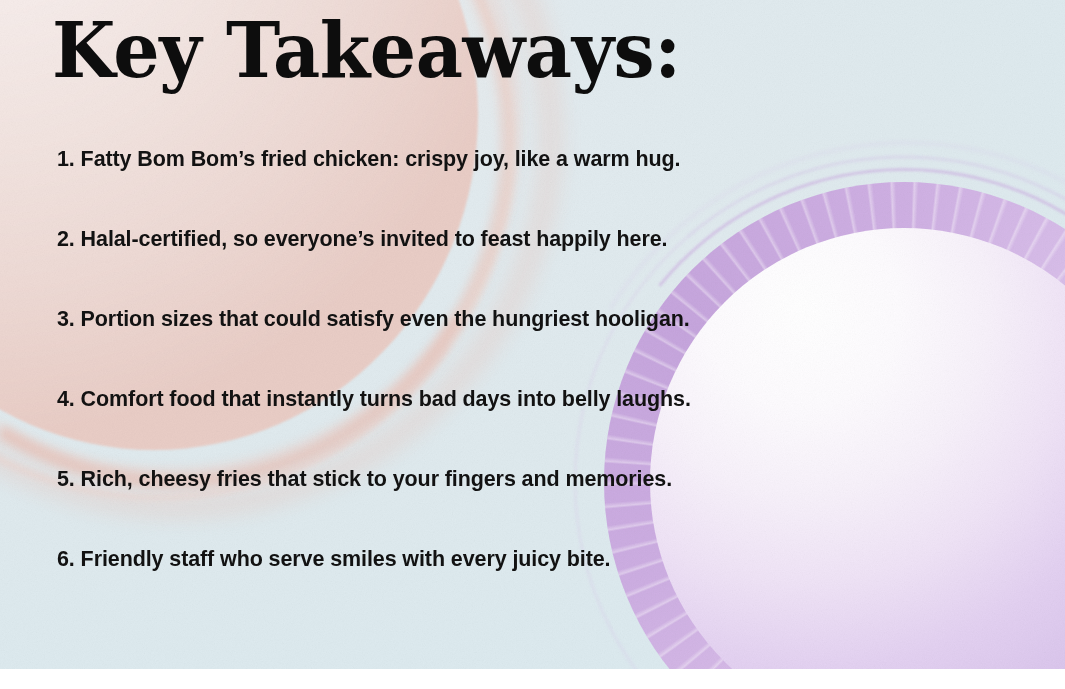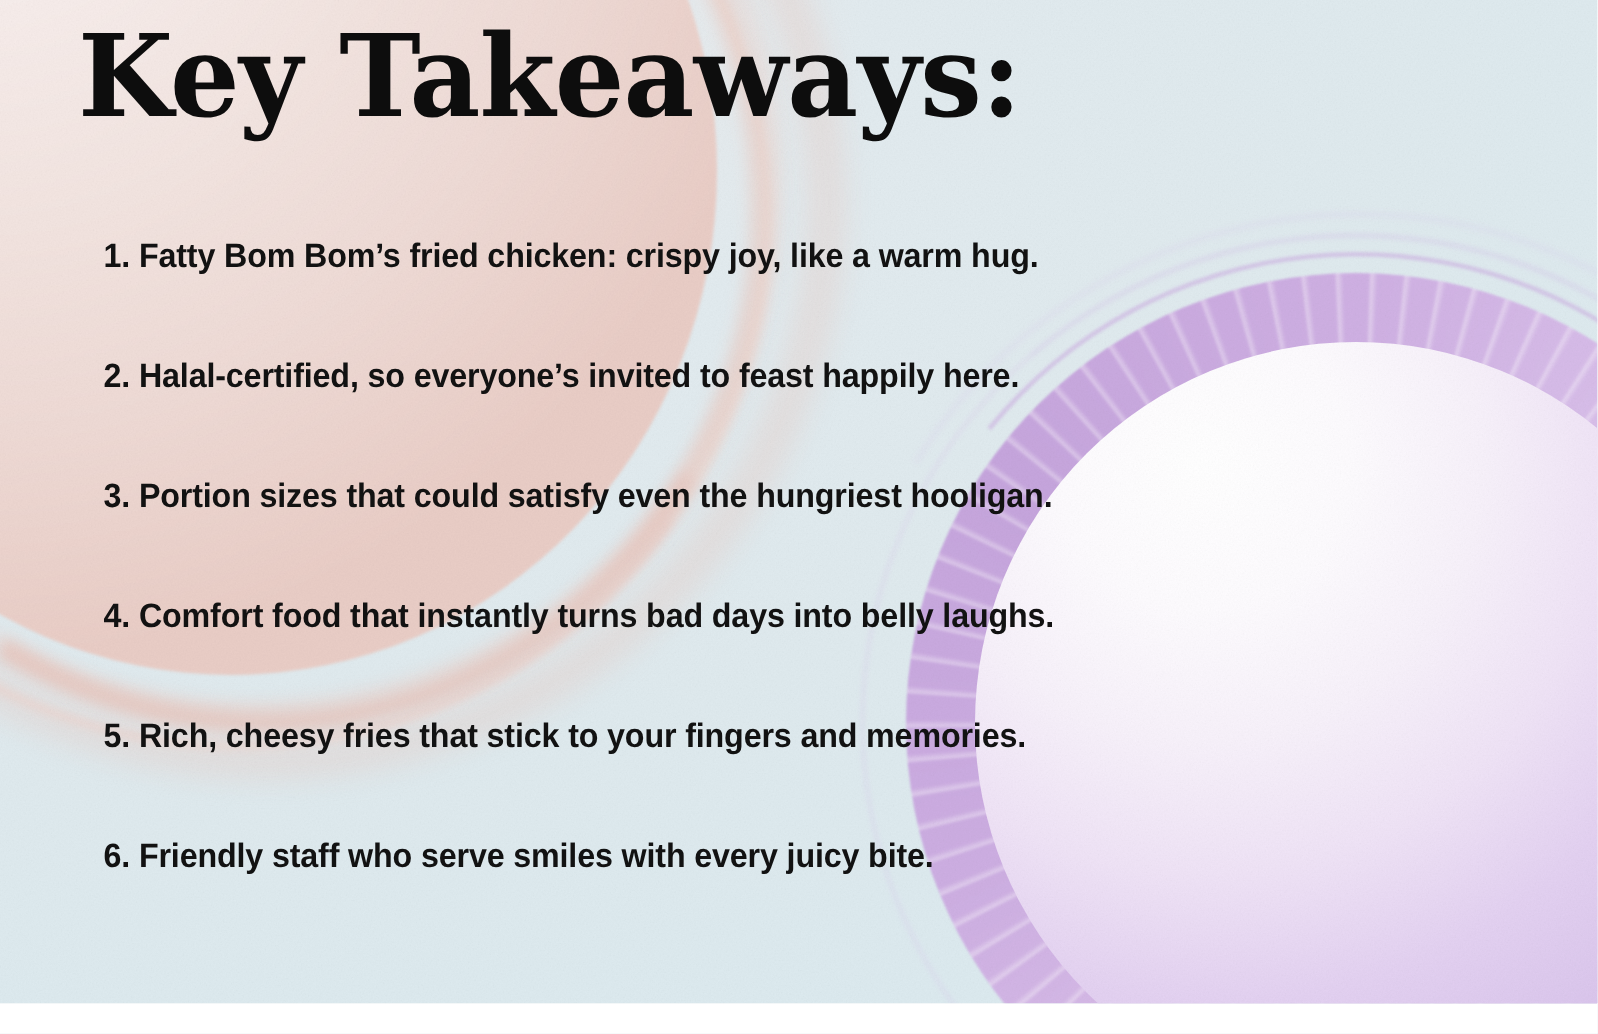--- a/index.html
+++ b/index.html
@@ -202,21 +202,21 @@
     color: #0d0d0d;
     white-space: nowrap;
     transform: scaleX(0.96);
     transform-origin: left center;
   }
   .list {
     position: absolute;
     left: 57px;
     top: 148px;
     right: 20px;
-    margin: 12px;
+    margin: 0;
     padding: 0;
     list-style: none;
   }
   .list-item {
     font-family: "Liberation Sans", sans-serif;
     font-weight: 700;
     font-size: 22.5px;
     line-height: 1;
     letter-spacing: -0.1px;
     color: #121212;

